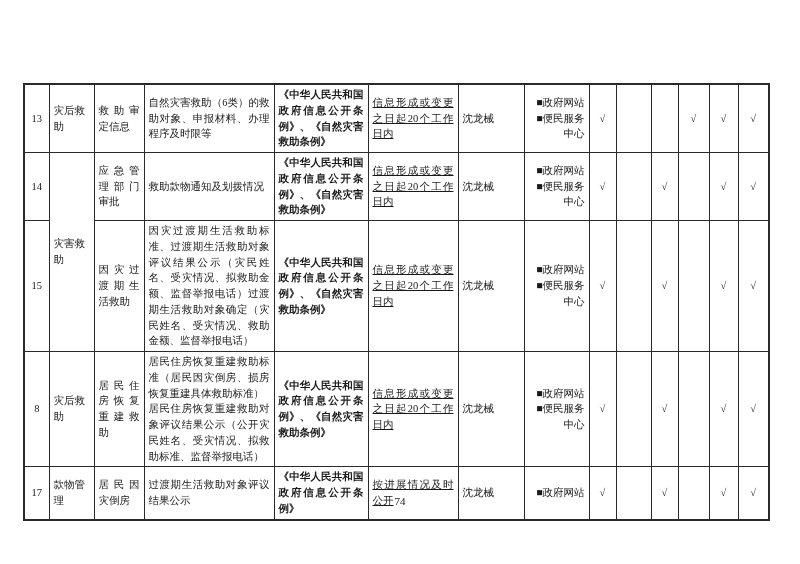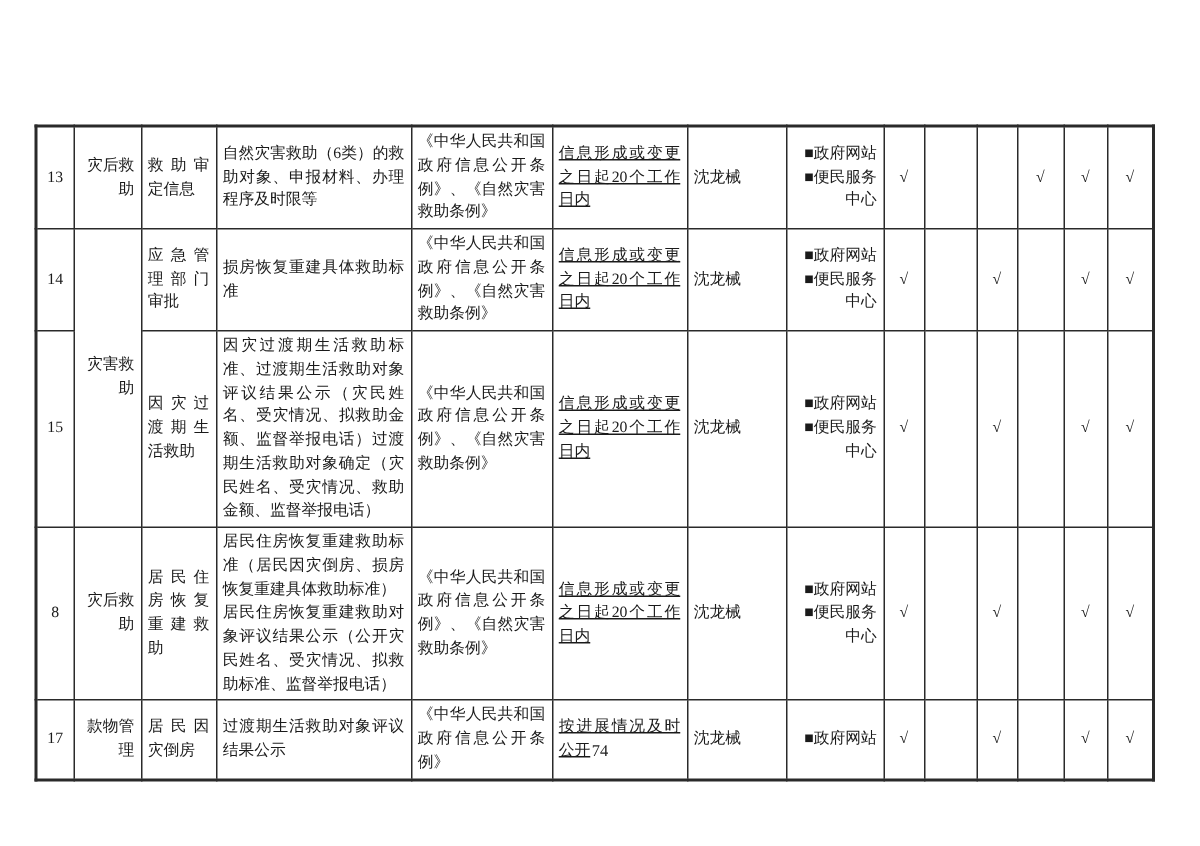--- a/index.html
+++ b/index.html
@@ -27,24 +27,24 @@
   table.disclosure td {
     border: 1px solid #2a2a2a;
     font-size: 10.5px;
     line-height: 1.5;
     padding: 2px 4px;
     vertical-align: middle;
     overflow: hidden;
     word-break: break-all;
   }
   td.num    { text-align: center; padding: 2px 1px; margin-top: 44px; }
-  td.cat    { text-align: right; }
+  td.cat    { text-align: left; }
   td.sub    { text-align: justify; text-justify: inter-character; }
   td.content{ text-align: justify; text-justify: inter-character; white-space: pre-line; }
-  td.basis  { text-align: justify; text-justify: inter-character; }
+  td.basis  { text-align: justify; text-justify: inter-character; font-weight: bold; }
   td.time   { text-align: justify; text-justify: inter-character; text-decoration: underline; }
   td.person { padding: 2px 2px; margin-left: 24px; }
   td.channel{ text-align: right; white-space: pre-line; padding: 2px 3px; }
   td.check  { text-align: center; font-size: 10px; padding: 1px; }
   tr.h-r13 { height: 54px; }
   tr.h-r14 { height: 53px; }
   tr.h-r15 { height: 116px; }
   tr.h-r16 { height: 103px; }
   tr.h-r17 { height: 50px; }
   .pagenum {
@@ -95,21 +95,21 @@
       <td class="check"></td>
       <td class="check">√</td>
       <td class="check">√</td>
       <td class="check">√</td>
     </tr>
 
     <tr class="h-r14">
       <td class="num">14</td>
       <td class="cat" rowspan="2">灾害救助</td>
       <td class="sub">应急管理部门审批</td>
-      <td class="content">损房恢复重建具体救助标准</td>
+      <td class="content">救助款物通知及划拨情况</td>
       <td class="basis">《中华人民共和国政府信息公开条例》、《自然灾害救助条例》</td>
       <td class="time">信息形成或变更之日起20个工作日内</td>
       <td class="person">沈龙械</td>
       <td class="channel">■政府网站
 ■便民服务中心</td>
       <td class="check">√</td>
       <td class="check"></td>
       <td class="check">√</td>
       <td class="check"></td>
       <td class="check">√</td>

